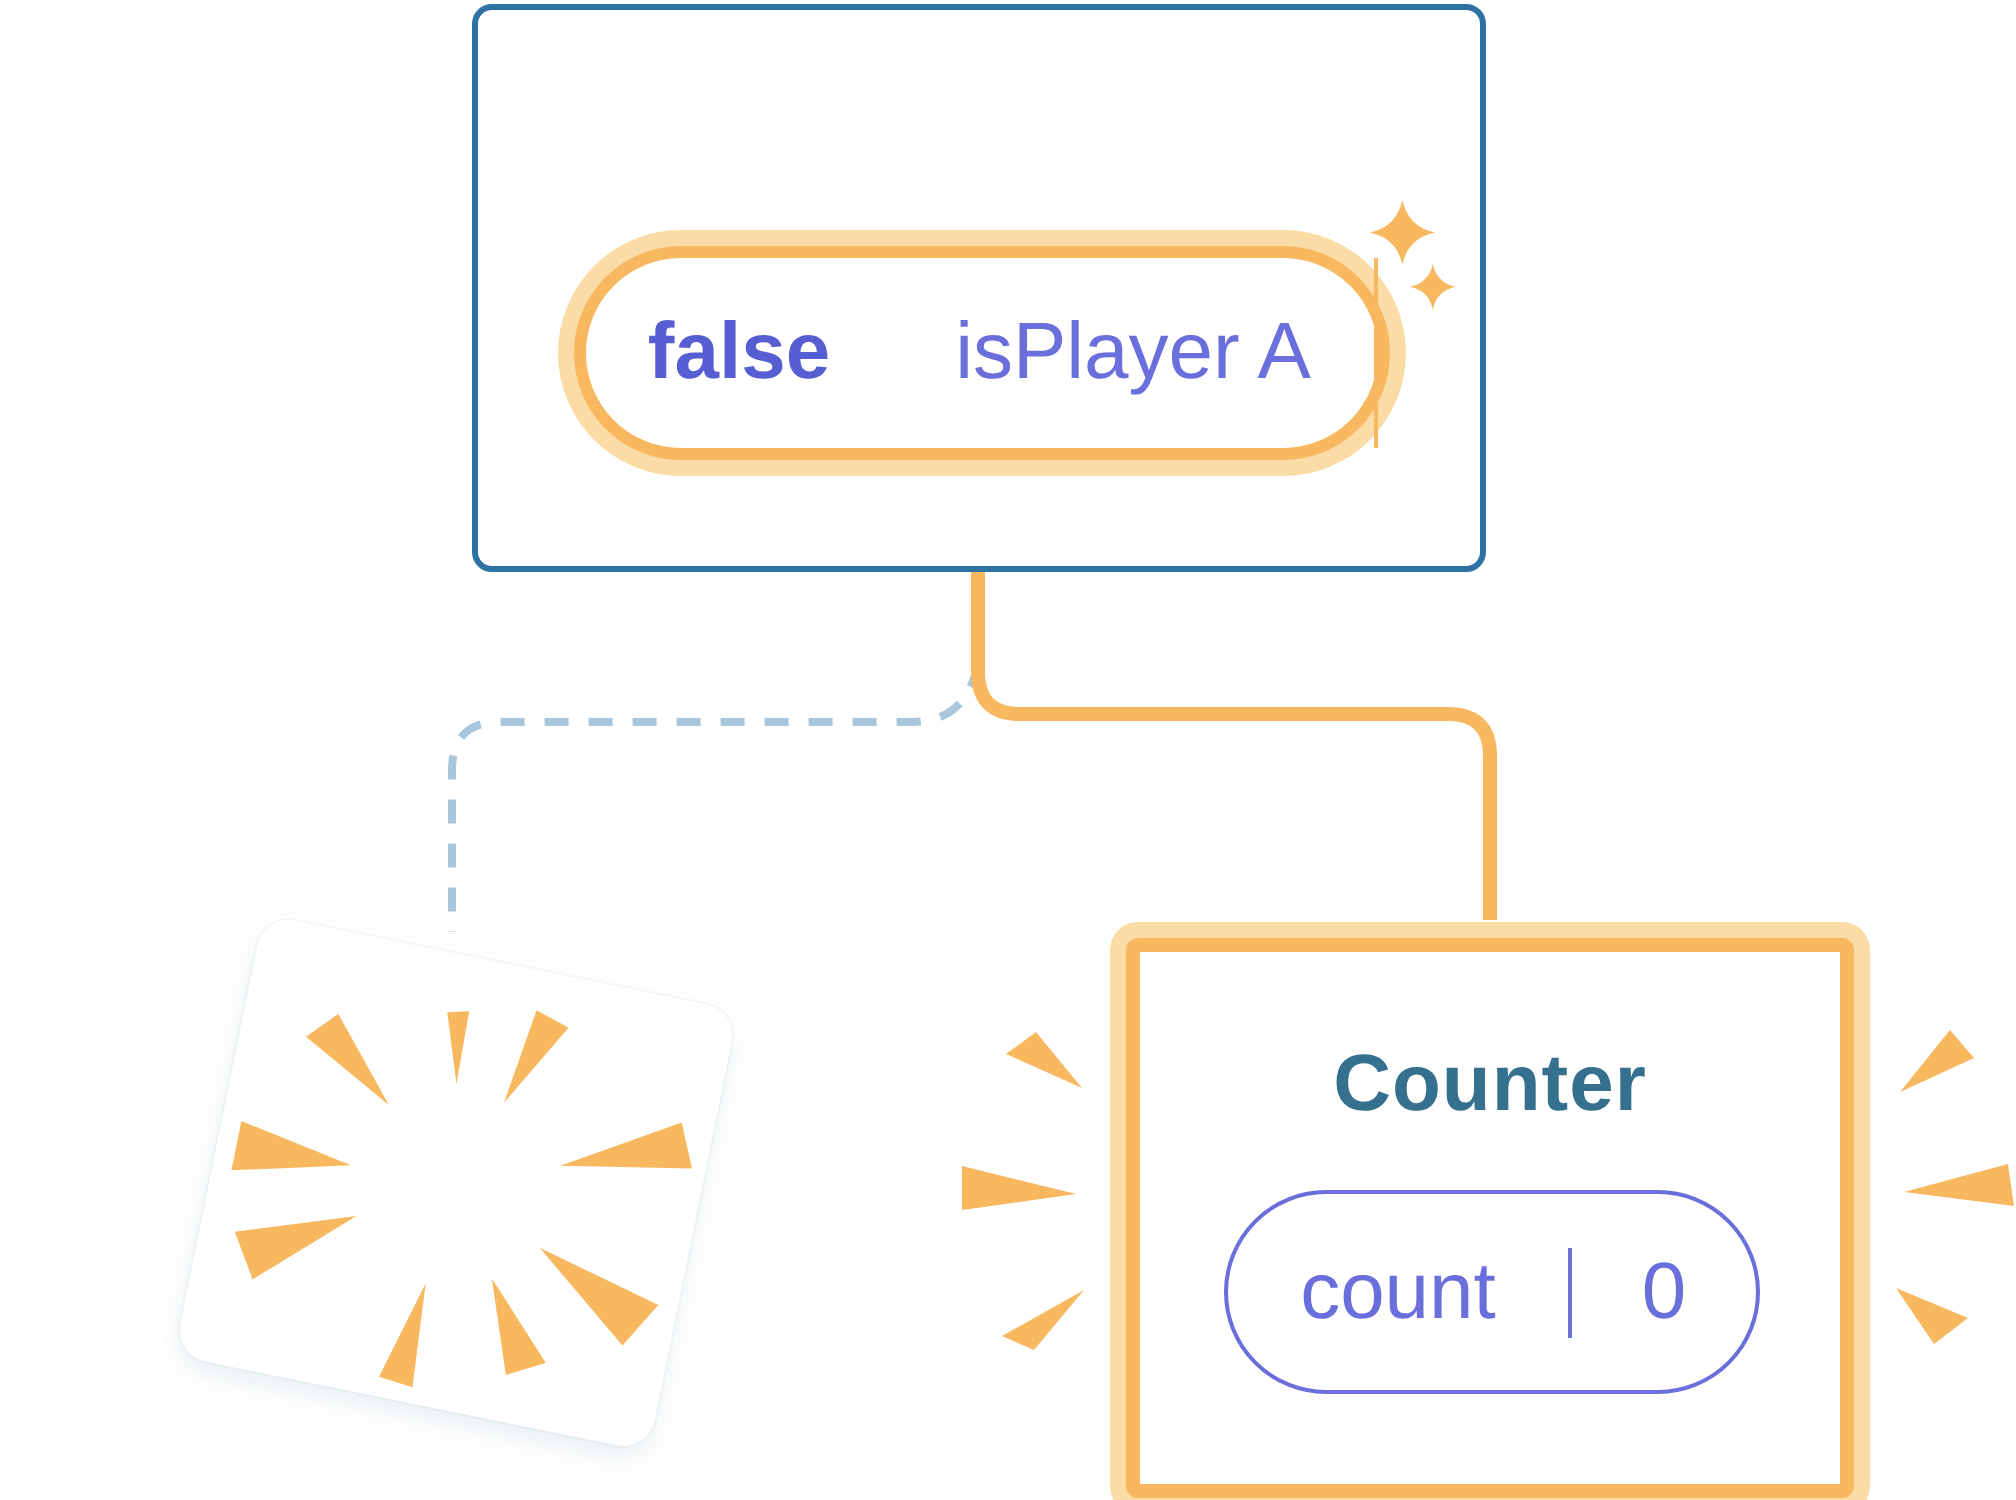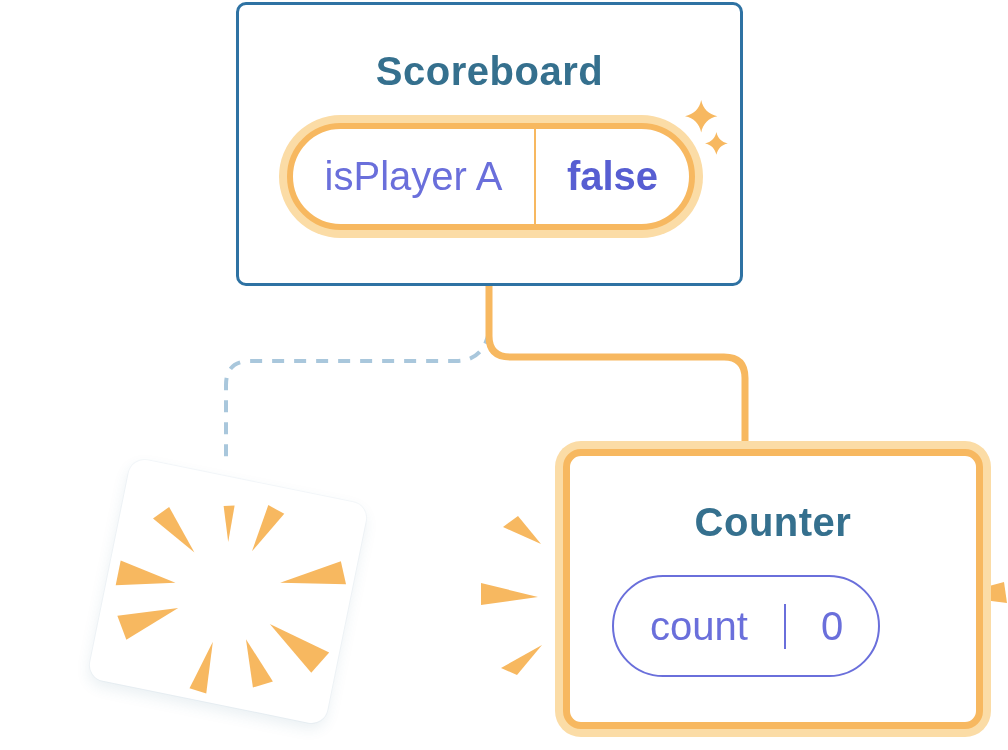--- a/index.html
+++ b/index.html
@@ -47,22 +47,22 @@
     display:flex;align-items:center;justify-content:center;
     font-size:40px;color:var(--indigo);white-space:nowrap;
   }
   .state-pill-orange .pill-label{width:243px;border-right:2px solid var(--orange)}
   .state-pill-orange .pill-value{flex:1;font-weight:700;color:var(--indigo-bold)}
 
   .sparkles{position:absolute;left:444px;top:91px;overflow:visible;z-index:3}
 
   
   .counter-card{
-    left:563px;top:449px;width:420px;height:280px;
-    border:7px solid var(--orange);border-radius:18px;
+    left:563px;top:469px;width:364px;height:280px;
+    border:7px solid var(--orange);border-radius:6px;
     box-shadow:0 0 0 8px var(--orange-light);
   }
   .counter-card .card-title{top:44px}
   .state-pill-indigo{
     position:absolute;left:42px;top:119px;width:268px;height:102px;
     border:2px solid var(--indigo);border-radius:60px;
     display:flex;align-items:center;background:#fff;
   }
   .state-pill-indigo .pill-label{width:172px;border-right:2px solid var(--indigo)}
   .state-pill-indigo .pill-value{flex:1}
@@ -94,25 +94,24 @@
     </g>
 
     <g>
       <polygon class="fill-orange" points="975,515 987,529 950,546"></polygon>
       <polygon class="fill-orange" points="1004,582 1007,603 952,596"></polygon>
       <polygon class="fill-orange" points="967,672 984,659 948,644"></polygon>
     </g>
   </svg>
 
   <div class="card scoreboard-card">
-    <div class="card-title">Scoreboard</div>
 
     <div class="state-pill-orange">
+      <div class="pill-cell pill-value">false</div>
       <div class="pill-cell pill-label">isPlayer A</div>
-      <div class="pill-cell pill-value">false</div>
     </div>
 
     <svg class="sparkles" width="48" height="62" viewBox="0 0 48 62">
       <path class="fill-orange" transform="translate(2,4) scale(1.35)" d="M12 0C13.4 6.6 17.4 10.6 24 12C17.4 13.4 13.4 17.4 12 24C10.6 17.4 6.6 13.4 0 12C6.6 10.6 10.6 6.6 12 0Z"></path>
       <path class="fill-orange" transform="translate(22,36) scale(0.95)" d="M12 0C13.4 6.6 17.4 10.6 24 12C17.4 13.4 13.4 17.4 12 24C10.6 17.4 6.6 13.4 0 12C6.6 10.6 10.6 6.6 12 0Z"></path>
     </svg>
   </div>
 
   <div class="card removed-card">
     <svg viewBox="0 0 250 250" preserveAspectRatio="none">

